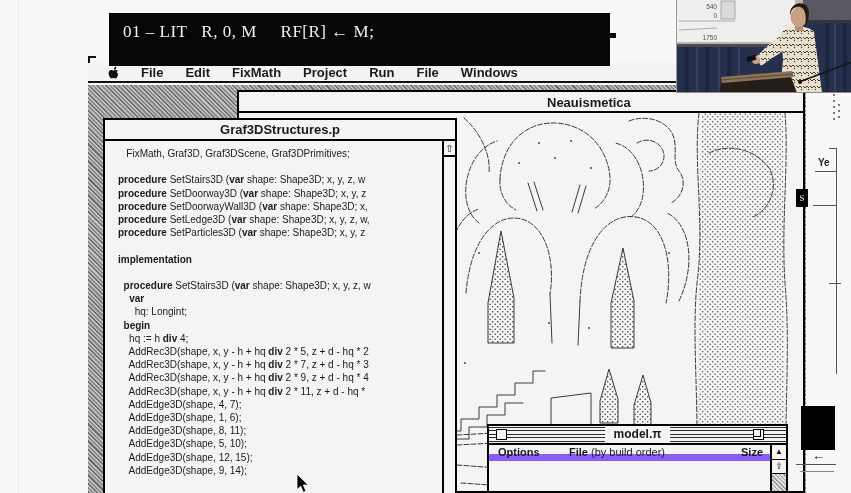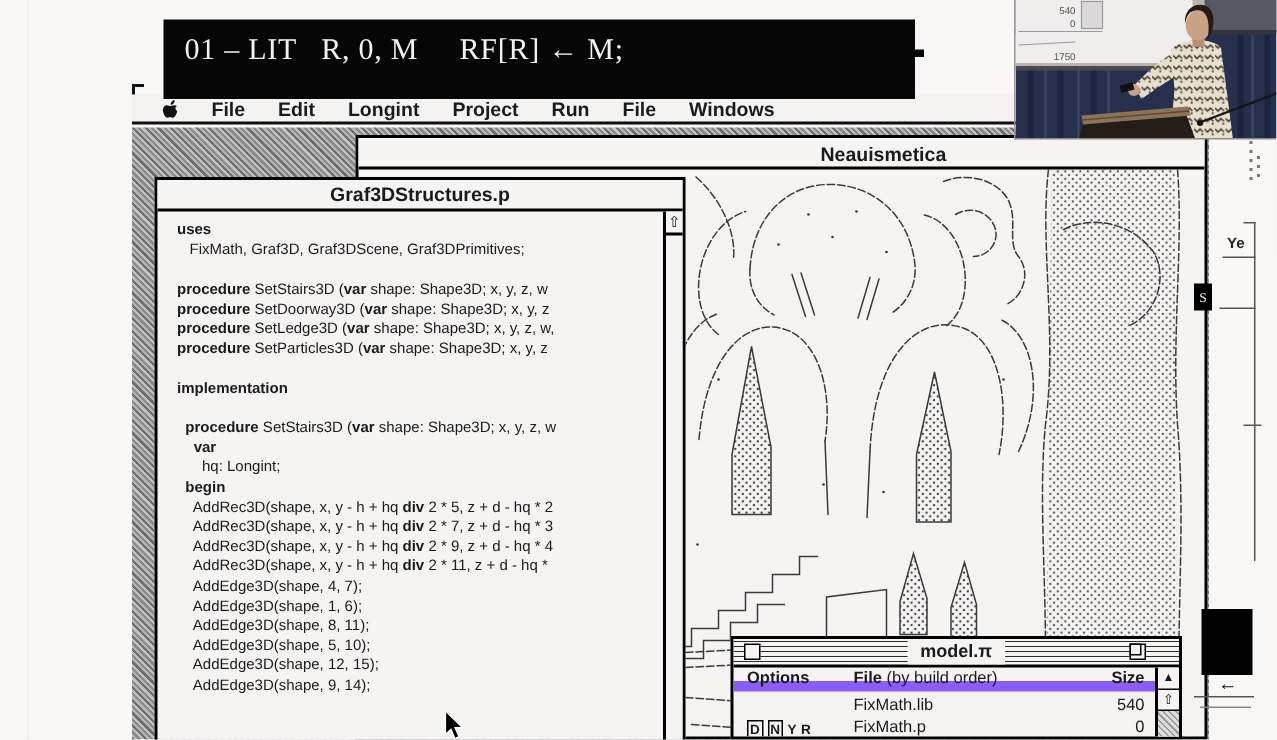--- a/index.html
+++ b/index.html
@@ -10,21 +10,21 @@
     font-family:"Liberation Sans", sans-serif;
     color:#1a1a1a;
     -webkit-font-smoothing:none;
   }
   .abs { position:absolute; }
 
   
   .slide-edge { left:18px; top:0; width:1px; height:493px; background:#eceae8; }
   .asm-bar { left:109px; top:13px; width:501px; height:53px; background:#060606; z-index:6; }
   .asm-text { padding:9px 0 0 14px; color:#f2f1ee; font-family:"Liberation Serif", serif;
-              font-size:20px; letter-spacing:.5px; white-space:pre; }
+              font-size:17px; letter-spacing:.5px; white-space:pre; }
   .bar-nub { left:609px; top:33px; width:7px; height:5px; background:#060606; z-index:6; }
 
   
   .sd { z-index:5; }
   .sd-vline { left:836px; top:148px; width:1px; height:226px; background:#555; }
   .sd-tick1 { left:829px; top:148px; width:8px; height:1px; background:#555; }
   .sd-elbow { left:813px; top:205px; width:24px; height:1px; background:#555; }
   .sd-tick2 { left:829px; top:283px; width:12px; height:1px; background:#555; }
   .sd-ye { left:818px; top:157px; font-size:10px; font-weight:bold; color:#222; }
   .sd-ye-ul { left:815px; top:171px; width:22px; height:1px; background:#555; }
@@ -137,21 +137,21 @@
 
 <div class="abs menu-bar">
   <span class="apple-wrap">
     <svg width="11" height="13" viewBox="0 0 11 13">
       <path fill="#111" d="M8.4 0.6c-.8.1-1.6.6-2 1.2-.4.5-.7 1.3-.6 2 .8.1 1.6-.4 2-1 .4-.5.7-1.3.6-2.2zM8 4.1c-1.1 0-2 .6-2.5.6S4.2 4.1 3.3 4.1C2 4.1.6 5.2.6 7.3c0 2.4 1.8 5.2 2.9 5.2.6 0 .8-.4 1.9-.4s1.2.4 1.9.4c1.1 0 2.8-2.6 2.8-4.6-1.3-.6-1.6-2.6-.1-3.3C9.6 4.3 8.7 4.1 8 4.1z"></path>
     </svg>
   </span>
   <span id="menu-items" style="display:flex; gap:22px;">
       <span class="menu-item">File</span>
       <span class="menu-item">Edit</span>
-      <span class="menu-item">Longint</span>
+      <span class="menu-item">FixMath</span>
       <span class="menu-item">Project</span>
       <span class="menu-item">Run</span>
       <span class="menu-item">File</span>
       <span class="menu-item">Windows</span>
     </span>
 </div>
 
 <div class="abs win win-scene">
   <div class="titlebar">
     <span class="title-text">Neauismetica</span>
@@ -224,34 +224,35 @@
         <circle cx="226" cy="250" r="0.9"></circle>
     </g>
   </svg>
 </div>
 
 <div class="abs win win-editor">
   <div class="titlebar">
     <div class="title-text">Graf3DStructures.p</div>
   </div>
   <div class="code-area" id="code-area">
-      <div class="code-line"><b>uses</b></div>
       <div class="code-line">   FixMath, Graf3D, Graf3DScene, Graf3DPrimitives;</div>
       <div class="code-line">&nbsp;</div>
       <div class="code-line"><b>procedure</b> SetStairs3D (<b>var</b> shape: Shape3D; x, y, z, w</div>
       <div class="code-line"><b>procedure</b> SetDoorway3D (<b>var</b> shape: Shape3D; x, y, z</div>
+      <div class="code-line"><b>procedure</b> SetDoorwayWall3D (<b>var</b> shape: Shape3D; x,</div>
       <div class="code-line"><b>procedure</b> SetLedge3D (<b>var</b> shape: Shape3D; x, y, z, w,</div>
       <div class="code-line"><b>procedure</b> SetParticles3D (<b>var</b> shape: Shape3D; x, y, z</div>
       <div class="code-line">&nbsp;</div>
       <div class="code-line"><b>implementation</b></div>
       <div class="code-line">&nbsp;</div>
       <div class="code-line">  <b>procedure</b> SetStairs3D (<b>var</b> shape: Shape3D; x, y, z, w</div>
       <div class="code-line">    <b>var</b></div>
       <div class="code-line">      hq: Longint;</div>
       <div class="code-line">  <b>begin</b></div>
+      <div class="code-line">    hq := h <b>div</b> 4;</div>
       <div class="code-line">    AddRec3D(shape, x, y - h + hq <b>div</b> 2 * 5, z + d - hq * 2</div>
       <div class="code-line">    AddRec3D(shape, x, y - h + hq <b>div</b> 2 * 7, z + d - hq * 3</div>
       <div class="code-line">    AddRec3D(shape, x, y - h + hq <b>div</b> 2 * 9, z + d - hq * 4</div>
       <div class="code-line">    AddRec3D(shape, x, y - h + hq <b>div</b> 2 * 11, z + d - hq *</div>
       <div class="code-line">    AddEdge3D(shape, 4, 7);</div>
       <div class="code-line">    AddEdge3D(shape, 1, 6);</div>
       <div class="code-line">    AddEdge3D(shape, 8, 11);</div>
       <div class="code-line">    AddEdge3D(shape, 5, 10);</div>
       <div class="code-line">    AddEdge3D(shape, 12, 15);</div>
       <div class="code-line">    AddEdge3D(shape, 9, 14);</div>
@@ -265,37 +266,20 @@
   <div class="proj-titlebar">
     <span class="wbox wbox-close"></span>
     <span class="proj-title">model.π</span>
     <span class="wbox wbox-zoom"></span>
   </div>
   <div class="proj-header">
     <span class="ph-options">Options</span>
     <span class="ph-file"><b>File</b> <span class="note">(by build order)</span></span>
     <span class="ph-size">Size</span>
   </div>
-  <div class="proj-rows" id="proj-rows">
-      <div class="proj-row">
-        <span class="pr-flags"></span>
-        <span class="pr-file">FixMath.lib</span>
-        <span class="pr-size">540</span>
-      </div>
-      <div class="proj-row">
-        <span class="pr-flags">
-          <span class="flag boxed">D</span>
-          <span class="flag boxed">N</span>
-          <span class="flag">Y</span>
-          <span class="flag">R</span>
-        </span>
-        <span class="pr-file">FixMath.p</span>
-        <span class="pr-size">0</span>
-      </div>
-    </div>
   <div class="proj-scroll">
     <div class="proj-sort">▲</div>
     <div class="proj-up">⇧</div>
     <div class="proj-track"></div>
   </div>
 </div>
 
 <div class="abs video">
   <svg width="175" height="93" viewBox="0 0 175 93">
     <defs>

